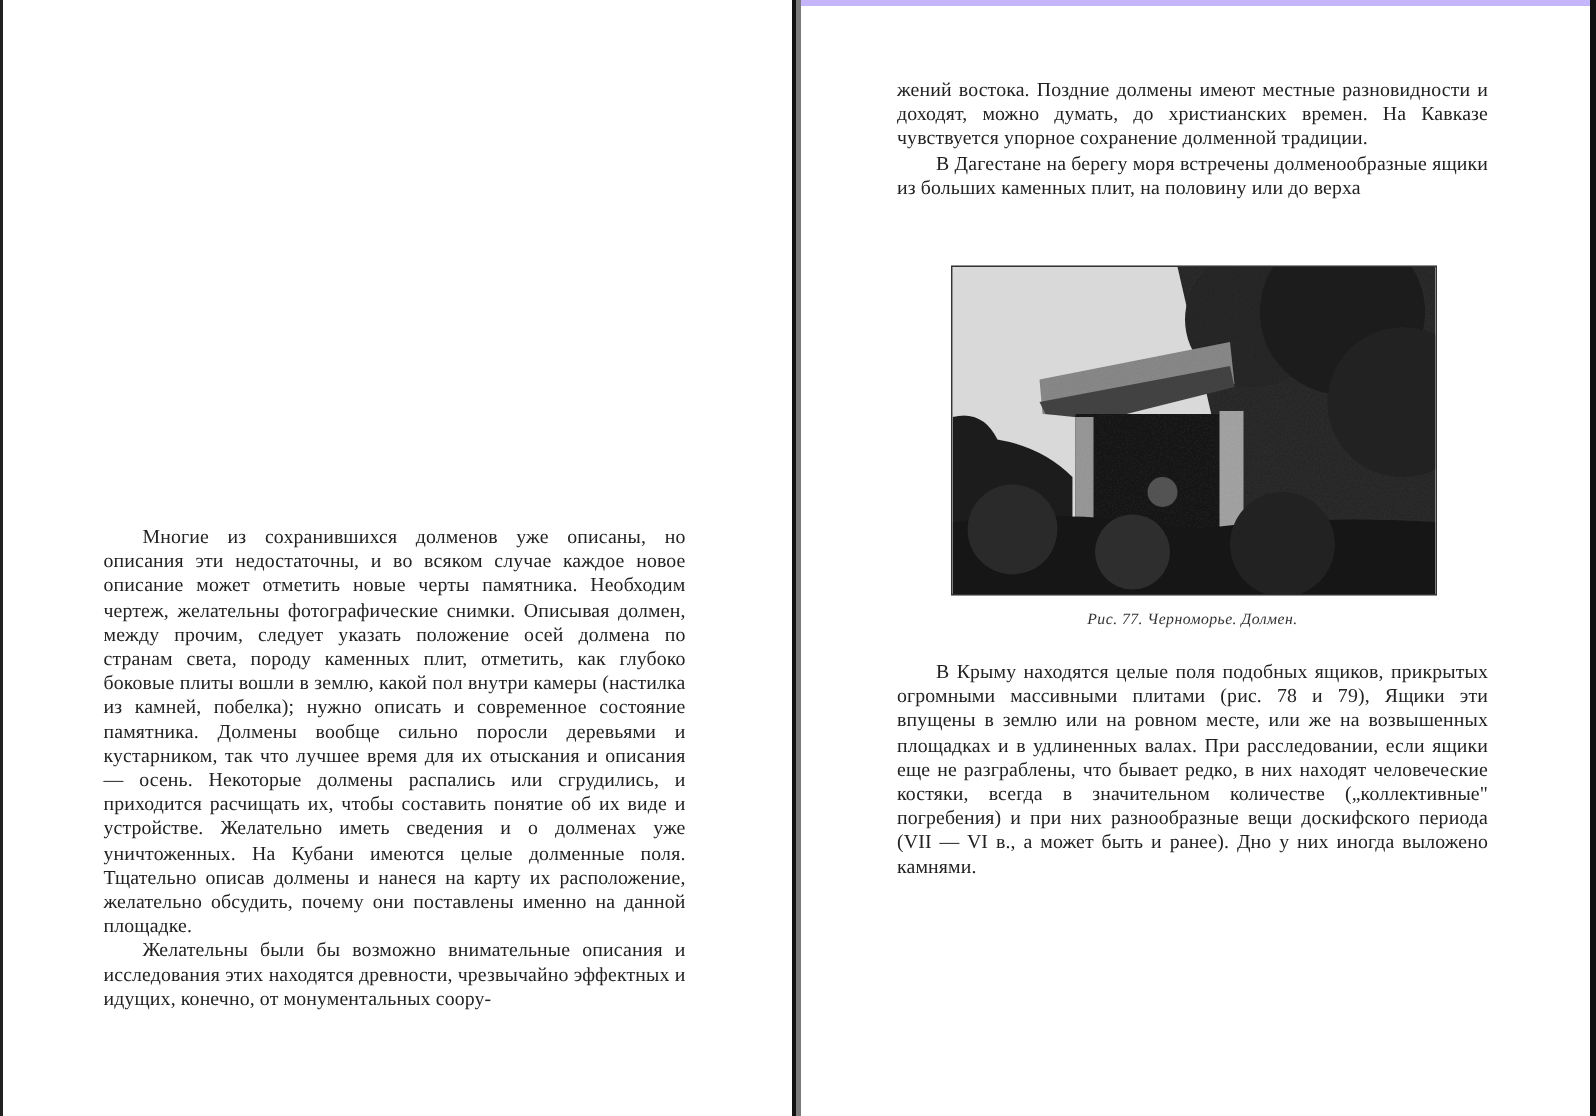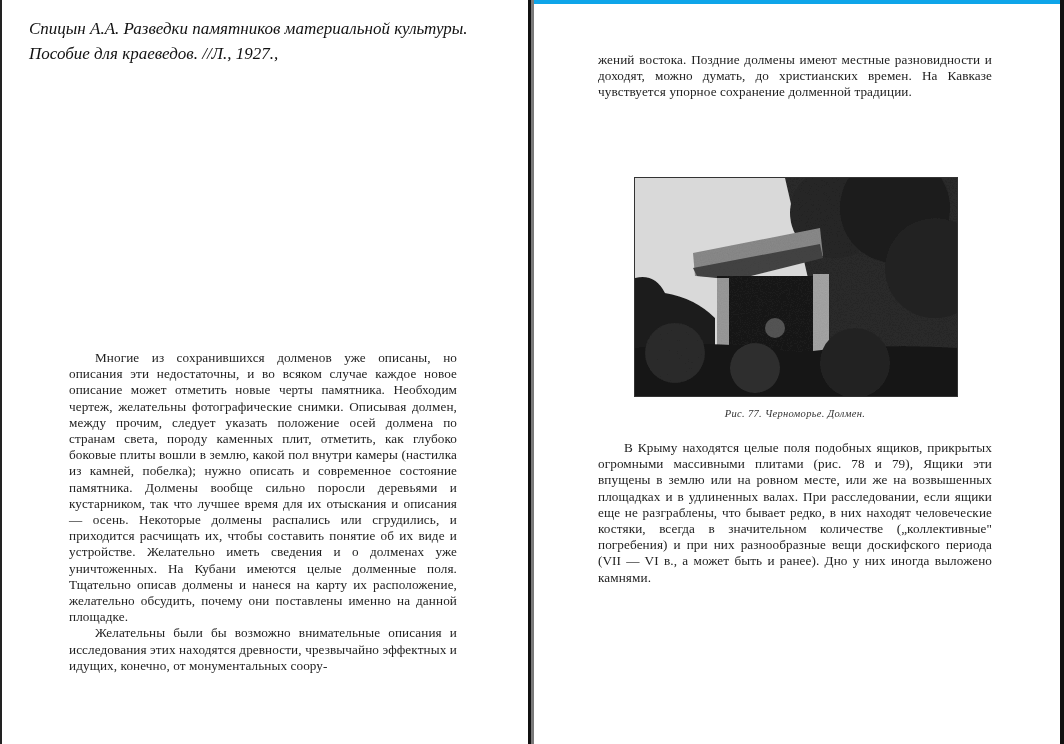--- a/index.html
+++ b/index.html
@@ -12,21 +12,21 @@
   .left-page {
     position: absolute; left: 0; top: 0; width: 528px; height: 744px;
     background: #fff; border-left: 2px solid #222; box-sizing: border-box;
   }
   .gutter {
     position: absolute; left: 528px; top: 0; width: 6px; height: 744px;
     background: linear-gradient(to right, #111 0px, #111 3px, #7a7a7a 3px, #7a7a7a 6px);
   }
   .right-page {
     position: absolute; left: 534px; top: 0; width: 526px; height: 744px;
-    background: #fff; border-top: 4px solid #0ea5e9; box-sizing: border-box;
+    background: #fff; border-top: 4px solid #c4b5fd; box-sizing: border-box;
   }
   .right-edge {
     position: absolute; left: 1060px; top: 0; width: 4px; height: 744px; background: #111;
   }
   .citation {
     position: absolute; left: 27px; top: 16px; width: 490px;
     font-style: italic; font-size: 17px; line-height: 25px; color: #111;
   }
   .scan-text {
     position: absolute; font-size: 13.2px; line-height: 16.2px; color: #222;
@@ -45,35 +45,32 @@
   .photo svg { display: block; }
   .caption {
     position: absolute; left: 64px; top: 404px; width: 394px;
     text-align: center; font-size: 10.5px; color: #333; letter-spacing: 0.3px; font-style: italic;
   }
 </style>
 </head>
 <body>
 
 <div class="left-page">
-  <div class="citation">
-    <div>Спицын А.А. Разведки памятников материальной культуры.</div>
-    <div>Пособие для краеведов. //Л., 1927.,</div>
-  </div>
   <div class="scan-text left-text">
     <p class="indent">Многие из сохранившихся долменов уже описаны, но описания эти недостаточны, и во всяком случае каждое новое описание может отметить новые черты памятника. Необходим чертеж, желательны фотографические снимки. Описывая долмен, между прочим, следует указать положение осей долмена по странам света, породу каменных плит, отметить, как глубоко боковые плиты вошли в землю, какой пол внутри камеры (настилка из камней, побелка); нужно описать и современное состояние памятника. Долмены вообще сильно поросли деревьями и кустарником, так что лучшее время для их отыскания и описания — осень. Некоторые долмены распались или сгрудились, и приходится расчищать их, чтобы составить понятие об их виде и устройстве. Желательно иметь сведения и о долменах уже уничтоженных. На Кубани имеются целые долменные поля. Тщательно описав долмены и нанеся на карту их расположение, желательно обсудить, почему они поставлены именно на данной площадке.</p>
     <p class="indent">Желательны были бы возможно внимательные описания и исследования этих находятся древности, чрезвычайно эффектных и идущих, конечно, от монументальных соору-</p>
   </div>
 </div>
 
 <div class="gutter"></div>
 
 <div class="right-page">
   <div class="scan-text right-top-text">
     <p class="noindent">жений востока. Поздние долмены имеют местные разновидности и доходят, можно думать, до христианских времен. На Кавказе чувствуется упорное сохранение долменной традиции.</p>
+    <p class="indent">В Дагестане на берегу моря встречены долменообразные ящики из больших каменных плит, на половину или до верха</p>
   </div>
 
   <div class="photo" title="Photograph of a dolmen overgrown with trees and bushes">
     <svg width="322" height="218" viewBox="0 0 322 218">
       <defs>
         <filter id="grain" x="0" y="0" width="100%" height="100%">
           <feTurbulence type="fractalNoise" baseFrequency="0.9" numOctaves="2" seed="3" result="n"></feTurbulence>
           <feColorMatrix type="saturate" values="0"></feColorMatrix>
           <feComponentTransfer>
               <feFuncA type="table" tableValues="0 0.25"></feFuncA>

